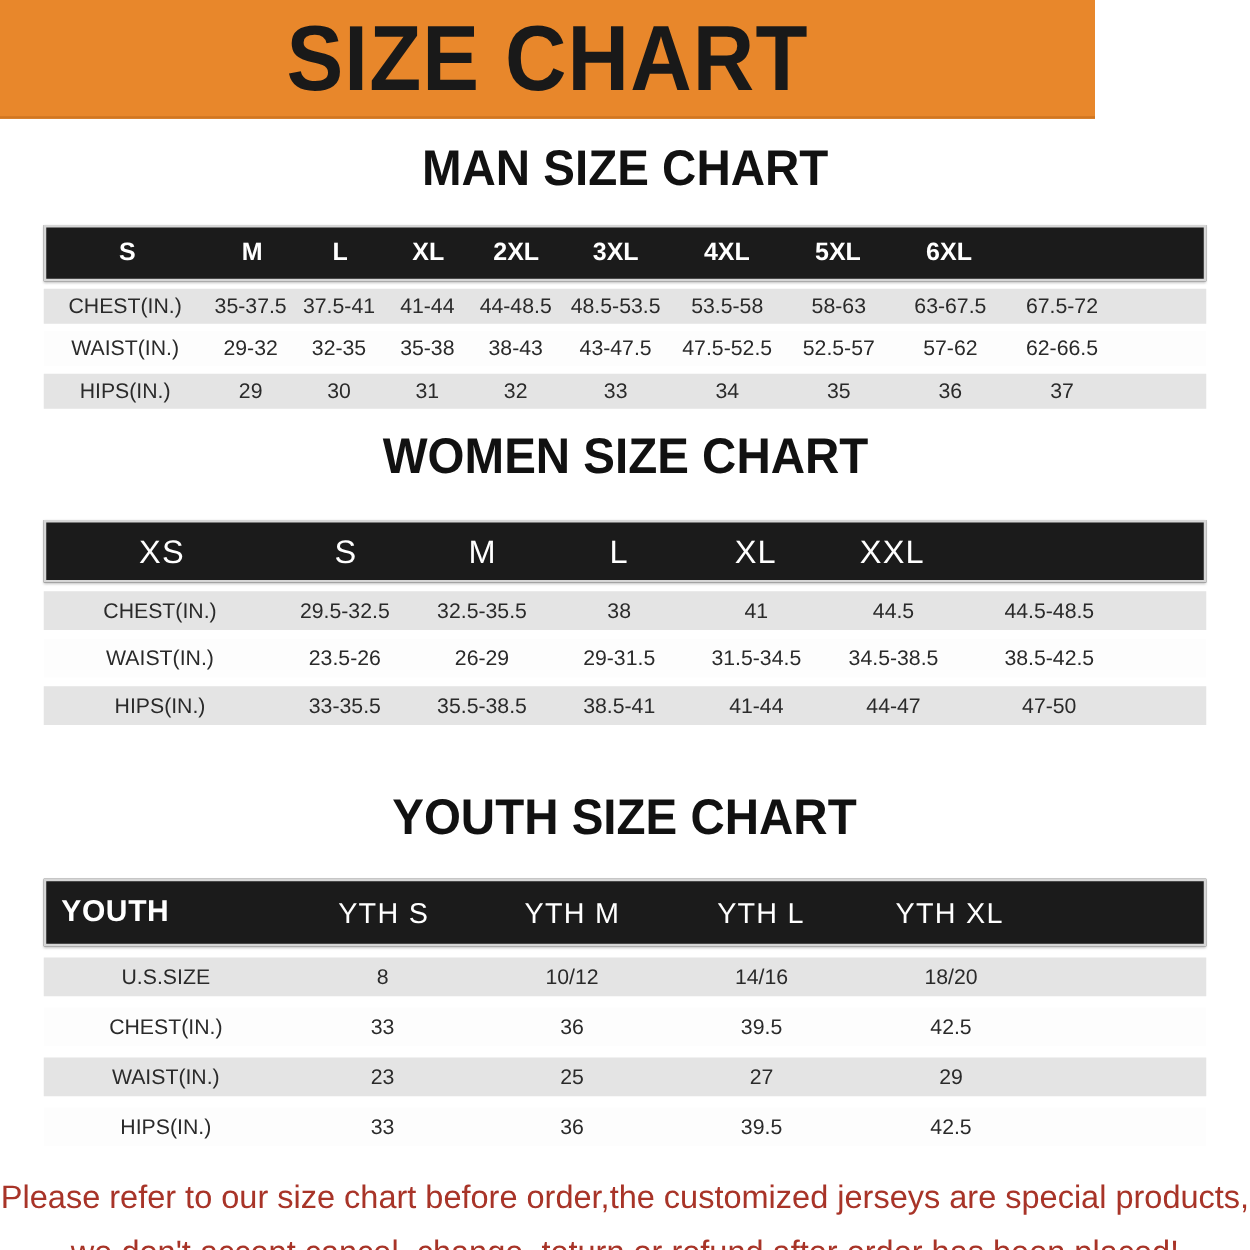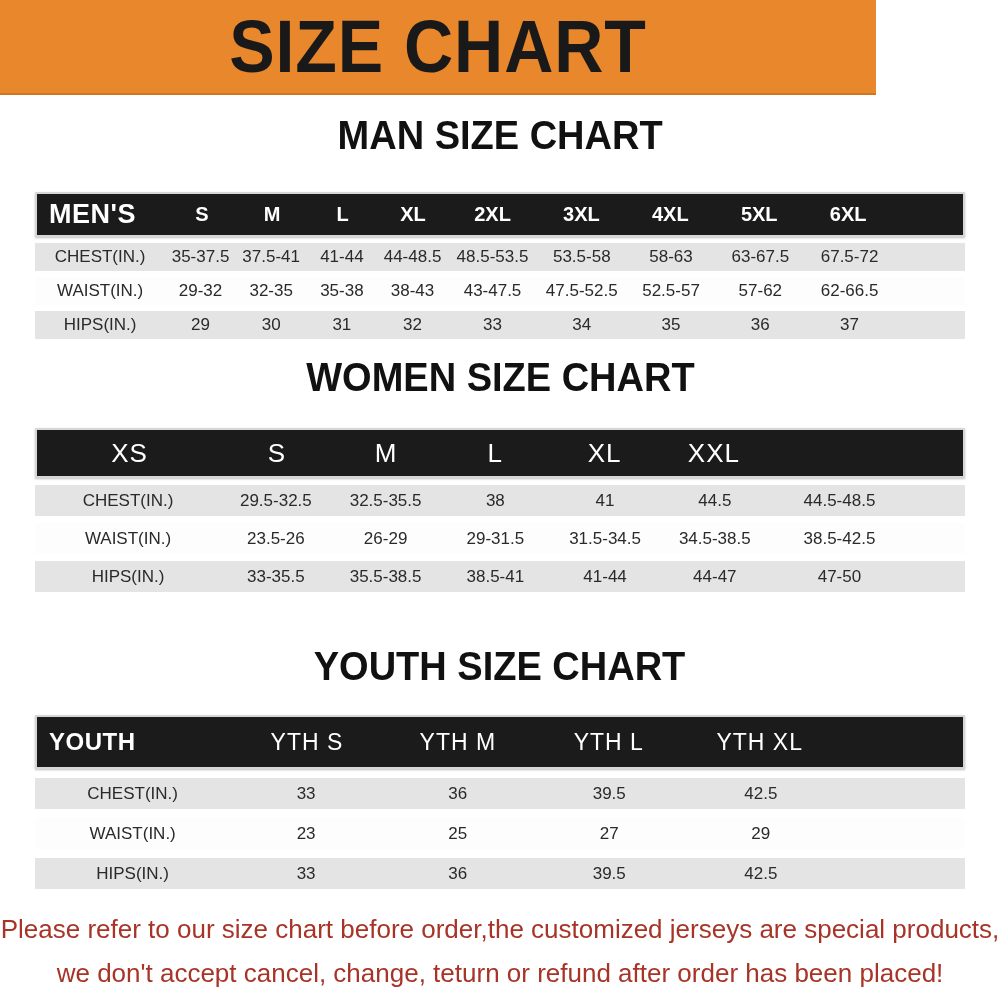--- a/index.html
+++ b/index.html
@@ -33,21 +33,21 @@
     color: #111111;
   }
   .section-title span {
     display: inline-block;
     font-size: 40px;
     font-weight: bold;
     letter-spacing: 0px;
     transform: scaleX(0.95);
     white-space: nowrap;
   }
-  .title-man   { margin-top: 18px;  margin-bottom: 34px; }
+  .title-man   { margin-top: 18px;  margin-bottom: 22px; }
   .title-women { margin-top: 16px;  margin-bottom: 28px; }
   .title-youth { margin-top: 52px;  margin-bottom: 26px; }
 
   
   .tbl { width: 930px; margin: 0 auto; }
   .thead {
     display: flex; align-items: center;
     background: #1b1b1b;
     color: #ffffff;
     border: 2px solid #d6d6d6;
@@ -106,21 +106,20 @@
 
 <div class="banner">
   <span class="banner-title">SIZE CHART</span>
 </div>
 
 <div class="section-title title-man">
   <span>MAN SIZE CHART</span>
 </div>
 <div class="tbl men">
     <div class="thead">
-      <div class="cell label-cell">MEN'S</div>
       <div class="cell col-cell">S</div>
       <div class="cell col-cell">M</div>
       <div class="cell col-cell">L</div>
       <div class="cell col-cell">XL</div>
       <div class="cell col-cell">2XL</div>
       <div class="cell col-cell">3XL</div>
       <div class="cell col-cell">4XL</div>
       <div class="cell col-cell">5XL</div>
       <div class="cell col-cell">6XL</div>
     </div>
@@ -208,20 +207,27 @@
 </div>
 <div class="tbl youth">
     <div class="thead">
       <div class="cell label-cell">YOUTH</div>
       <div class="cell col-cell">YTH S</div>
       <div class="cell col-cell">YTH M</div>
       <div class="cell col-cell">YTH L</div>
       <div class="cell col-cell">YTH XL</div>
     </div>
     <div class="trow">
+      <div class="cell label-cell-body">U.S.SIZE</div>
+      <div class="cell val-cell">8</div>
+      <div class="cell val-cell">10/12</div>
+      <div class="cell val-cell">14/16</div>
+      <div class="cell val-cell">18/20</div>
+    </div>
+    <div class="trow">
       <div class="cell label-cell-body">CHEST(IN.)</div>
       <div class="cell val-cell">33</div>
       <div class="cell val-cell">36</div>
       <div class="cell val-cell">39.5</div>
       <div class="cell val-cell">42.5</div>
     </div>
     <div class="trow">
       <div class="cell label-cell-body">WAIST(IN.)</div>
       <div class="cell val-cell">23</div>
       <div class="cell val-cell">25</div>

